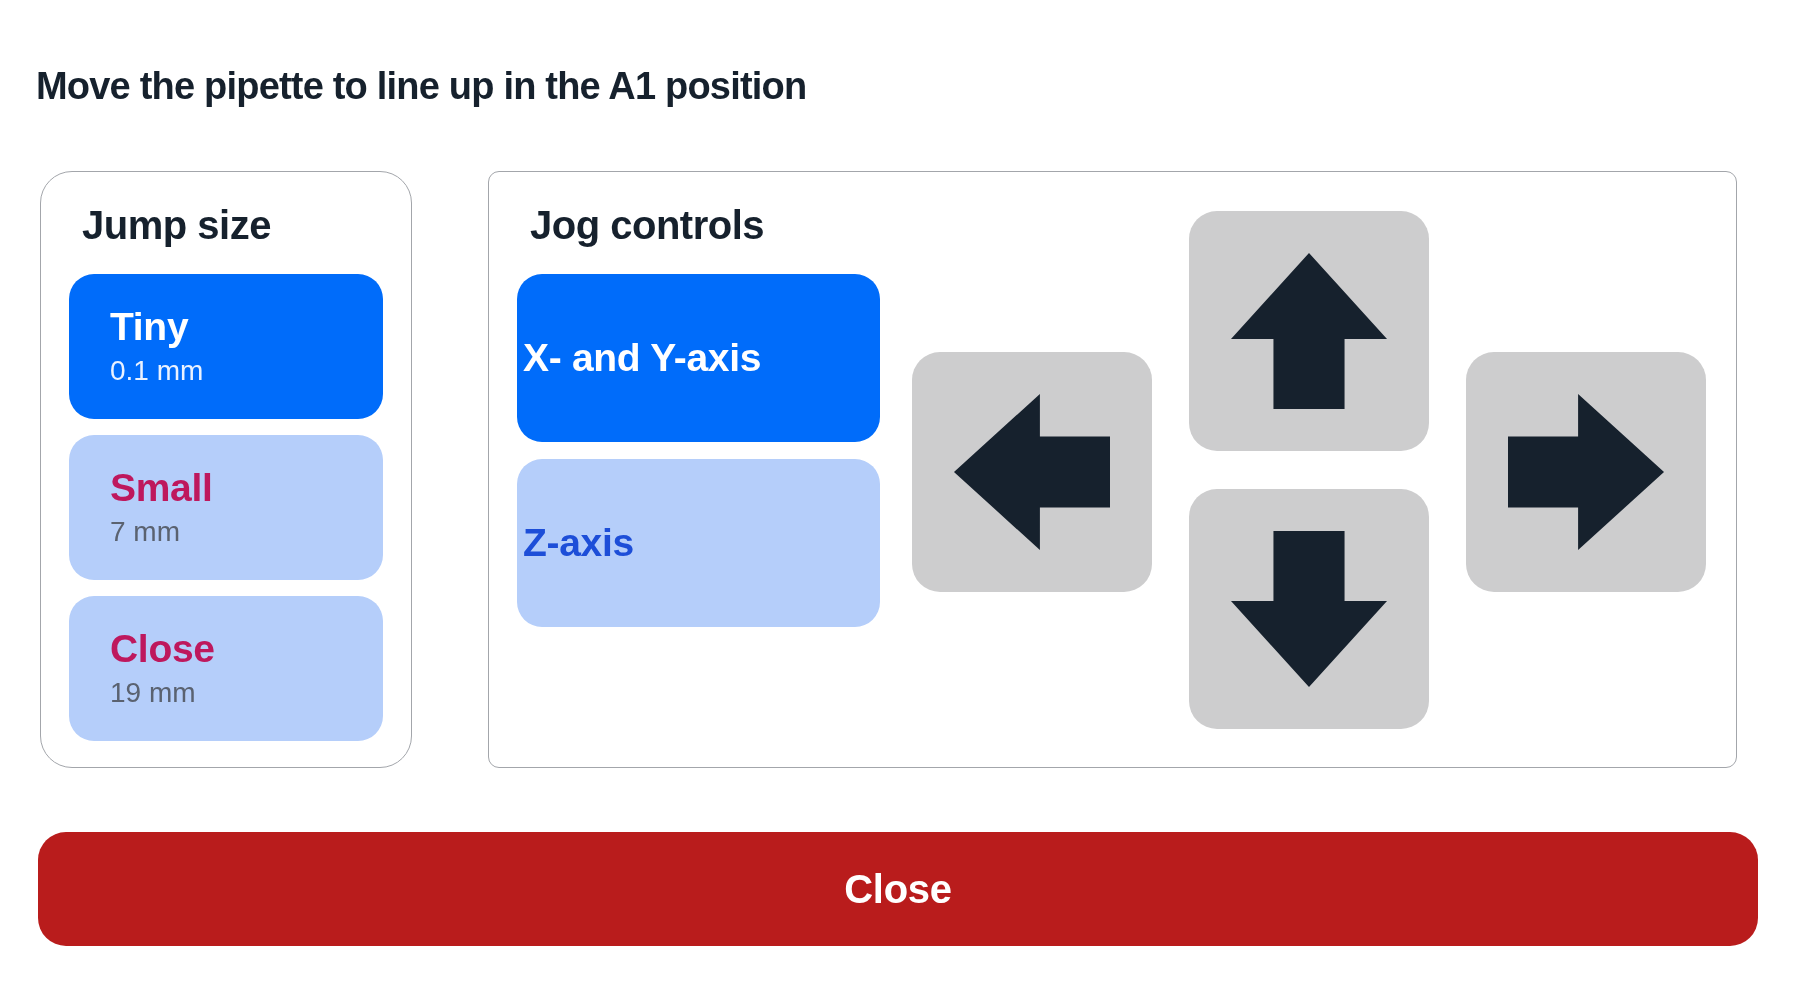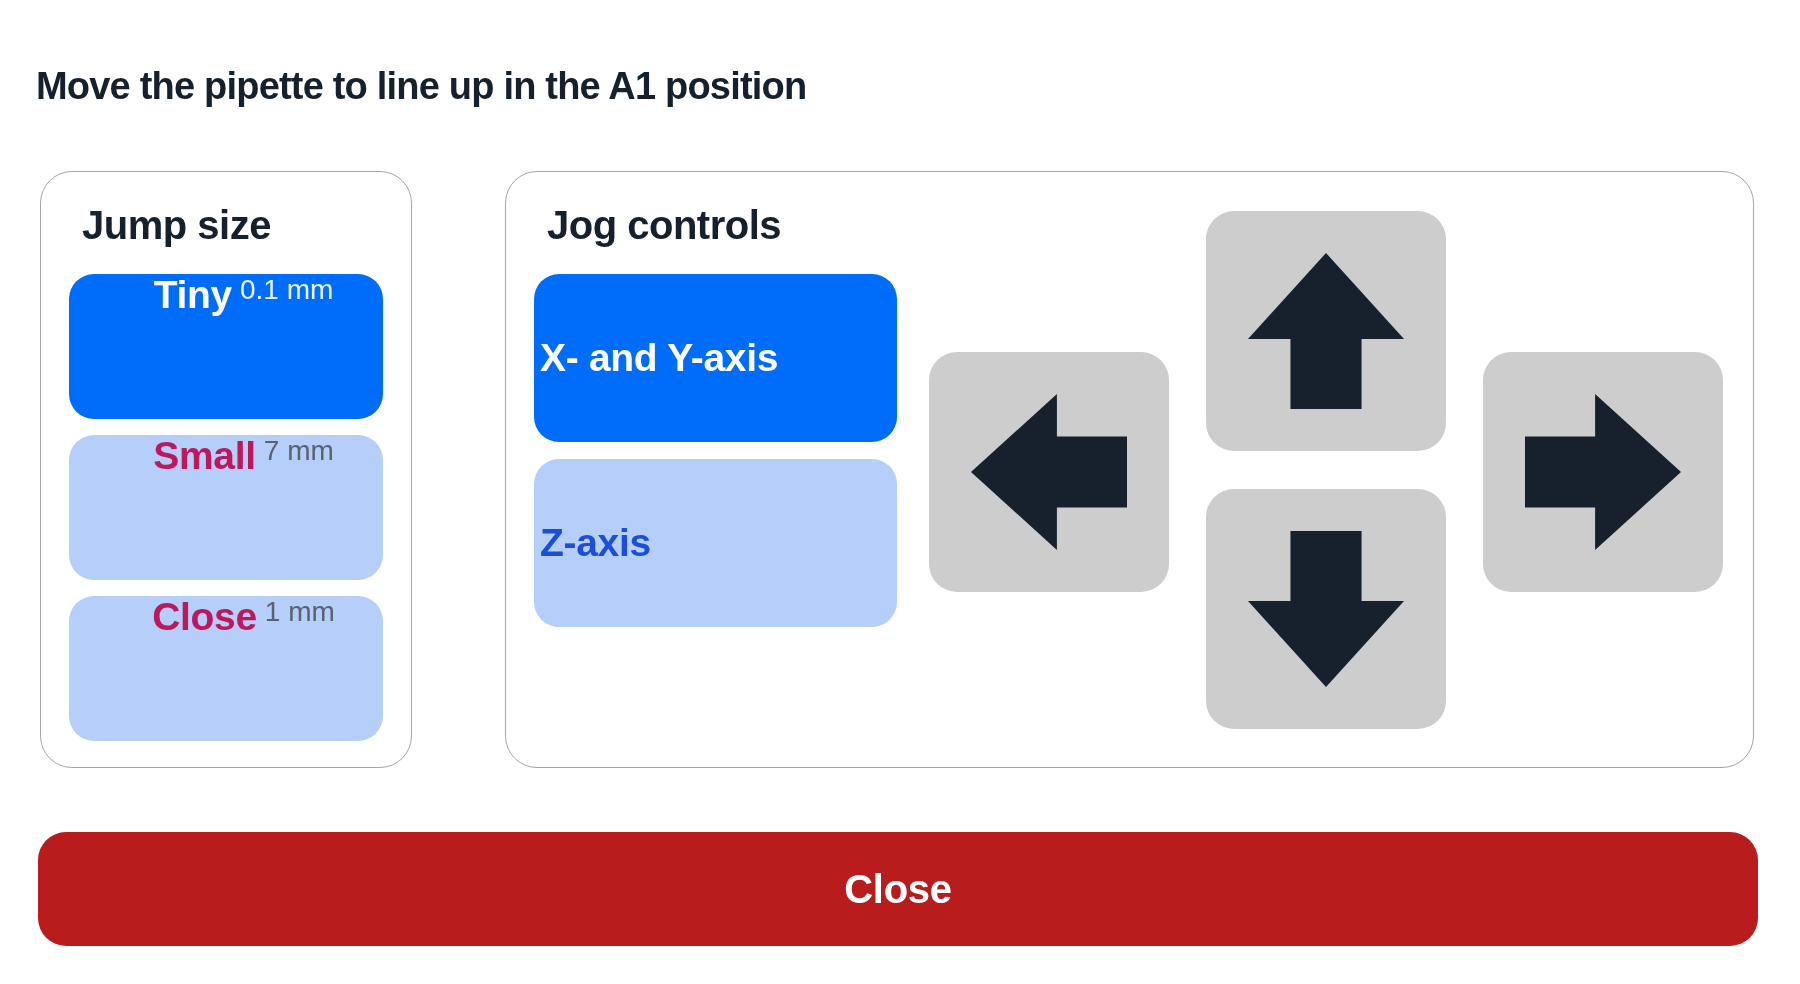--- a/index.html
+++ b/index.html
@@ -13,30 +13,30 @@
     font-size:38px;font-weight:700;letter-spacing:-0.8px;
     color:#16212D;line-height:1.05;
   }
   .panel{
     position:absolute;top:171px;height:597px;
     border:1px solid #A3A6AB;border-radius:32px;
     box-sizing:border-box;background:#fff;
     padding:30px 28px 24px 28px;
   }
   .panel-jump{left:40px;width:372px;}
-  .panel-jog{left:505px;width:1249px;}
+  .panel-jog{left:488px;width:1249px;border-radius:11px;}
   .panel-label{
     font-size:40px;font-weight:600;letter-spacing:-0.5px;
     color:#16212D;line-height:1.15;margin:0 0 0 13px;
   }
   
   .jump-options{margin-top:26px;display:flex;flex-direction:column;gap:16px;}
   .opt-btn{
     height:145px;border-radius:25px;box-sizing:border-box;
-    display:flex;flex-direction:row;justify-content:center;
+    display:flex;flex-direction:column;justify-content:center;
     padding-left:41px;gap:8px;cursor:pointer;border:none;
     background:#B5CEFA;text-align:left;
   }
   .opt-btn .opt-title{
     font-size:39px;font-weight:700;letter-spacing:-0.3px;
     color:#be185d;line-height:1.05;
   }
   .opt-btn .opt-sub{
     font-size:28px;font-weight:400;color:#5A6270;line-height:1.05;
   }
@@ -95,21 +95,21 @@
     <button class="opt-btn selected">
       <span class="opt-title">Tiny</span>
       <span class="opt-sub">0.1 mm</span>
     </button>
     <button class="opt-btn">
       <span class="opt-title">Small</span>
       <span class="opt-sub">7 mm</span>
     </button>
     <button class="opt-btn">
       <span class="opt-title">Close</span>
-      <span class="opt-sub">1 mm</span>
+      <span class="opt-sub">19 mm</span>
     </button>
   </div>
 </section>
 
 <section class="panel panel-jog">
   <div class="panel-label">Jog controls</div>
 
   <div class="axis-options">
     <button class="axis-btn selected">
       <span class="axis-label">X- and Y-axis</span>

